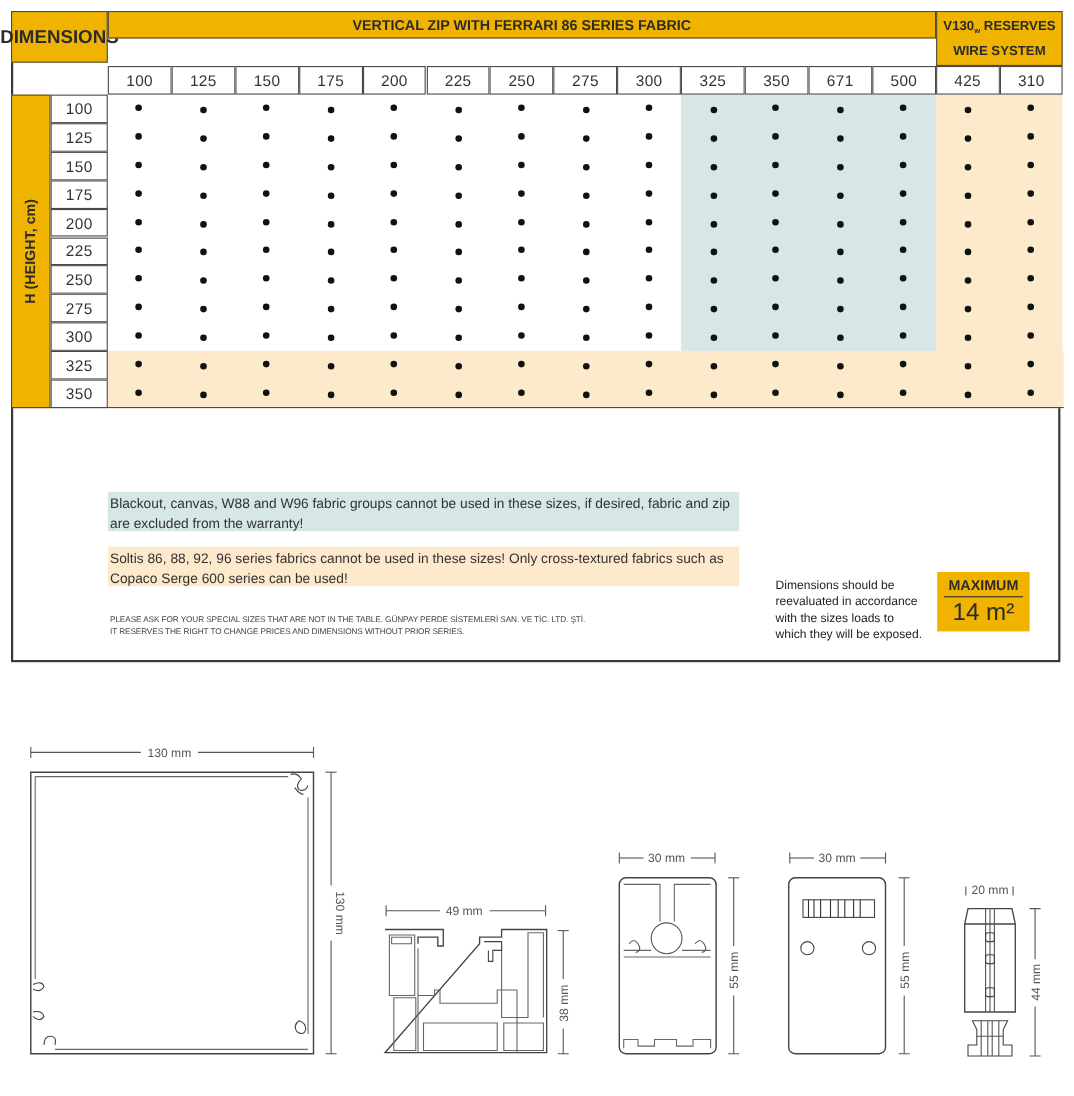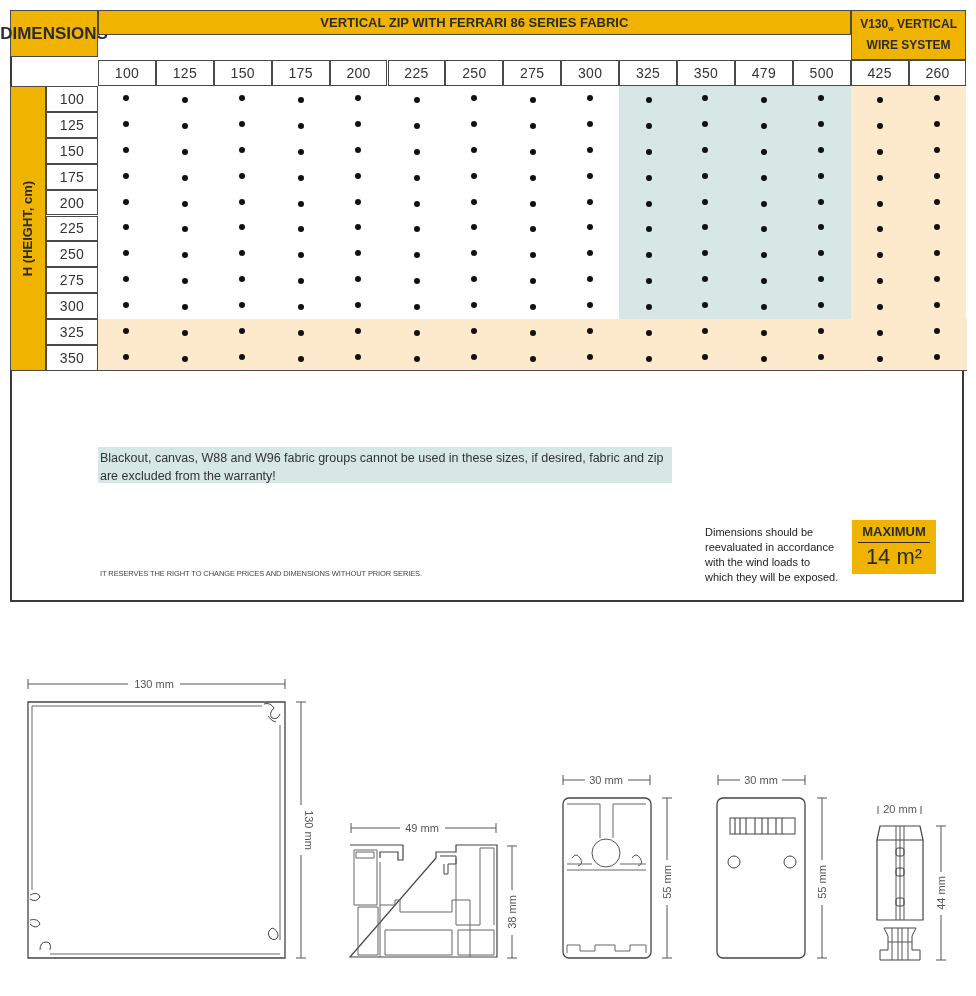--- a/index.html
+++ b/index.html
@@ -33,41 +33,41 @@
 </head>
 <body>
 
 <div id="sheet">
     <div class="bg-blue" style="left: 607.1px; top: 74px; width: 231.6px; height: 233.1px;"></div>
     <div class="bg-peach" style="left: 838.7px; top: 74px; width: 115.8px; height: 284.9px;"></div>
     <div class="bg-peach" style="left: 86px; top: 307.1px; width: 868.5px; height: 51.8px;"></div>
     <div class="cell hdr bord" style="left: -2px; top: -2px; width: 88px; height: 47px; font-size: 17px;">DIMENSIONS</div>
     <div class="cell hdr bord" style="left: 86px; top: -2px; width: 752.7px; height: 25px; font-size: 13px;">VERTICAL ZIP WITH FERRARI 86 SERIES FABRIC</div>
     <div class="cell hdr bord" style="left: 838.7px; top: -2px; width: 115.8px; height: 50px; flex-direction: column; font-size: 12px; line-height: 17px;">
-      <div><span>V130</span><sub style="font-size: 7px;">w</sub><span style="white-space: pre;"> VERTICAL</span></div>
+      <div><span>V130</span><sub style="font-size: 7px;">w</sub><span style="white-space: pre;"> RESERVES</span></div>
       <div>WIRE SYSTEM</div>
     </div>
     <div class="cell hdr bord" style="left: -2px; top: 74px; width: 36px; height: 284.9px;">
       <div class="rot">H (HEIGHT, cm)</div>
     </div>
     <div class="cell numcell bord" style="left: 86px; top: 48px; width: 57.9px; height: 26px;">100</div>
     <div class="cell numcell bord" style="left: 143.9px; top: 48px; width: 57.9px; height: 26px;">125</div>
     <div class="cell numcell bord" style="left: 201.8px; top: 48px; width: 57.9px; height: 26px;">150</div>
     <div class="cell numcell bord" style="left: 259.7px; top: 48px; width: 57.9px; height: 26px;">175</div>
     <div class="cell numcell bord" style="left: 317.6px; top: 48px; width: 57.9px; height: 26px;">200</div>
     <div class="cell numcell bord" style="left: 375.5px; top: 48px; width: 57.9px; height: 26px;">225</div>
     <div class="cell numcell bord" style="left: 433.4px; top: 48px; width: 57.9px; height: 26px;">250</div>
     <div class="cell numcell bord" style="left: 491.3px; top: 48px; width: 57.9px; height: 26px;">275</div>
     <div class="cell numcell bord" style="left: 549.2px; top: 48px; width: 57.9px; height: 26px;">300</div>
     <div class="cell numcell bord" style="left: 607.1px; top: 48px; width: 57.9px; height: 26px;">325</div>
     <div class="cell numcell bord" style="left: 665px; top: 48px; width: 57.9px; height: 26px;">350</div>
-    <div class="cell numcell bord" style="left: 722.9px; top: 48px; width: 57.9px; height: 26px;">479</div>
+    <div class="cell numcell bord" style="left: 722.9px; top: 48px; width: 57.9px; height: 26px;">671</div>
     <div class="cell numcell bord" style="left: 780.8px; top: 48px; width: 57.9px; height: 26px;">500</div>
     <div class="cell numcell bord" style="left: 838.7px; top: 48px; width: 57.9px; height: 26px;">425</div>
-    <div class="cell numcell bord" style="left: 896.6px; top: 48px; width: 57.9px; height: 26px;">260</div>
+    <div class="cell numcell bord" style="left: 896.6px; top: 48px; width: 57.9px; height: 26px;">310</div>
     <div class="cell numcell bord" style="left: 34px; top: 74px; width: 52px; height: 25.9px;">100</div>
     <div class="cell numcell bord" style="left: 34px; top: 99.9px; width: 52px; height: 25.9px;">125</div>
     <div class="cell numcell bord" style="left: 34px; top: 125.8px; width: 52px; height: 25.9px;">150</div>
     <div class="cell numcell bord" style="left: 34px; top: 151.7px; width: 52px; height: 25.9px;">175</div>
     <div class="cell numcell bord" style="left: 34px; top: 177.6px; width: 52px; height: 25.9px;">200</div>
     <div class="cell numcell bord" style="left: 34px; top: 203.5px; width: 52px; height: 25.9px;">225</div>
     <div class="cell numcell bord" style="left: 34px; top: 229.4px; width: 52px; height: 25.9px;">250</div>
     <div class="cell numcell bord" style="left: 34px; top: 255.3px; width: 52px; height: 25.9px;">275</div>
     <div class="cell numcell bord" style="left: 34px; top: 281.2px; width: 52px; height: 25.9px;">300</div>
     <div class="cell numcell bord" style="left: 34px; top: 307.1px; width: 52px; height: 25.9px;">325</div>
@@ -232,24 +232,26 @@
     <div class="dot" style="left: 517.75px; top: 343.95px; width: 6px; height: 6px;"></div>
     <div class="dot" style="left: 574.65px; top: 341.95px; width: 6px; height: 6px;"></div>
     <div class="dot" style="left: 633.55px; top: 343.95px; width: 6px; height: 6px;"></div>
     <div class="dot" style="left: 690.45px; top: 341.95px; width: 6px; height: 6px;"></div>
     <div class="dot" style="left: 749.35px; top: 343.95px; width: 6px; height: 6px;"></div>
     <div class="dot" style="left: 806.25px; top: 341.95px; width: 6px; height: 6px;"></div>
     <div class="dot" style="left: 865.15px; top: 343.95px; width: 6px; height: 6px;"></div>
     <div class="dot" style="left: 922.05px; top: 341.95px; width: 6px; height: 6px;"></div>
     <div class="" style="left: -2px; top: -2px; width: 956.5px; height: 360.9px; position: absolute; border-bottom: 1px solid rgb(74, 74, 74); pointer-events: none;"></div>
     <div class="note" style="left: 86px; top: 435px; width: 574px; height: 36px; background: rgb(214, 231, 230);">Blackout, canvas, W88 and W96 fabric groups cannot be used in these sizes, if desired, fabric and zip are excluded from the warranty!</div>
+    <div class="note" style="left: 86px; top: 485px; width: 574px; height: 36px; background: rgb(253, 233, 203);">Soltis 86, 88, 92, 96 series fabrics cannot be used in these sizes! Only cross-textured fabrics such as Copaco Serge 600 series can be used!</div>
+    <div class="fine" style="left: 88px; top: 545px; width: 600px; height: auto;">PLEASE ASK FOR YOUR SPECIAL SIZES THAT ARE NOT IN THE TABLE. GÜNPAY PERDE SİSTEMLERİ SAN. VE TİC. LTD. ŞTİ.</div>
     <div class="fine" style="left: 88px; top: 556px; width: 600px; height: auto;">IT RESERVES THE RIGHT TO CHANGE PRICES AND DIMENSIONS WITHOUT PRIOR SERIES.</div>
     <div class="wind" style="left: 693px; top: 513px; width: 160px; height: auto;">Dimensions should be</div>
     <div class="wind" style="left: 693px; top: 528px; width: 160px; height: auto;">reevaluated in accordance</div>
-    <div class="wind" style="left: 693px; top: 543px; width: 160px; height: auto;">with the wind loads to</div>
+    <div class="wind" style="left: 693px; top: 543px; width: 160px; height: auto;">with the sizes loads to</div>
     <div class="wind" style="left: 693px; top: 558px; width: 160px; height: auto;">which they will be exposed.</div>
   </div>
 
 <svg id="drawings" width="976" height="996" style="position:absolute;left:0;top:0;pointer-events:none" xmlns="http://www.w3.org/2000/svg">
   <g stroke="#555" fill="none" stroke-width="1">
 
     <g>
       <line x1="28" y1="684" x2="128" y2="684"></line>
         <line x1="180" y1="684" x2="285" y2="684"></line>
       <line x1="28" y1="679" x2="28" y2="689"></line>

